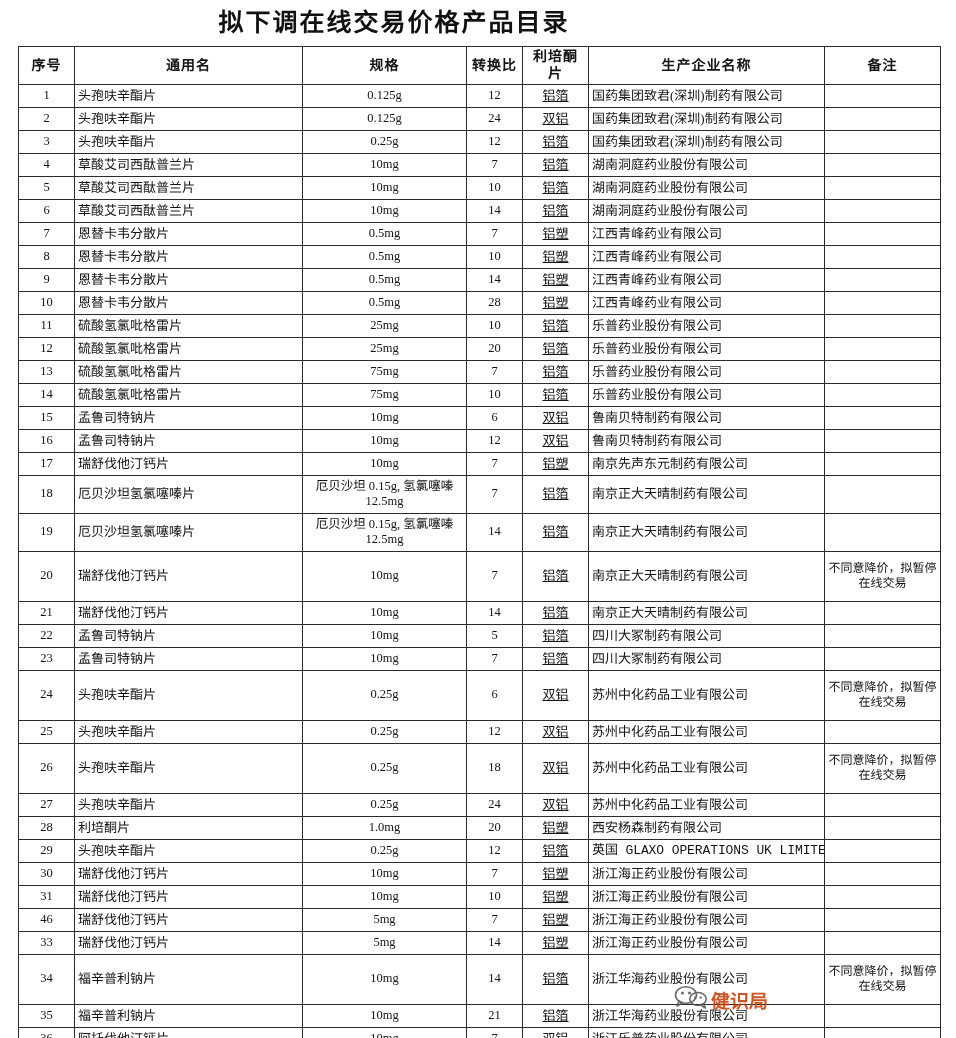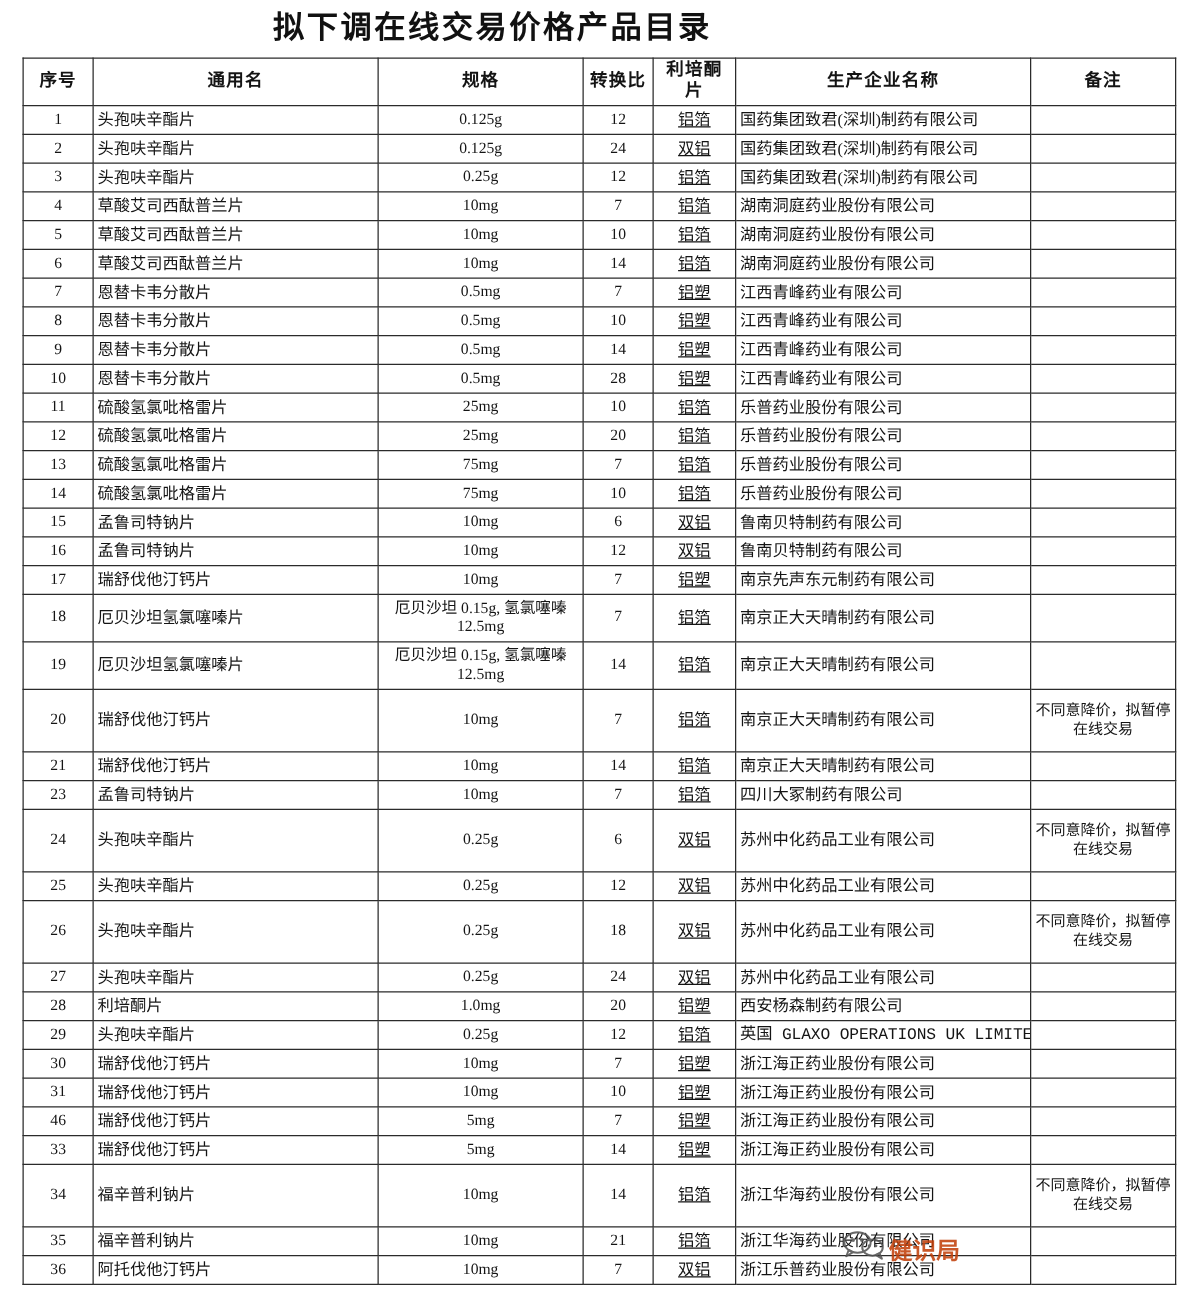--- a/index.html
+++ b/index.html
@@ -339,20 +339,29 @@
           <tr class="r-normal">
             <td class="idx">21</td>
             <td class="name">瑞舒伐他汀钙片</td>
             <td class="spec">10mg</td>
             <td class="ratio">14</td>
             <td class="pack">铝箔</td>
             <td class="maker">南京正大天晴制药有限公司</td>
             <td class="remark"></td>
           </tr>
           <tr class="r-normal">
+            <td class="idx">22</td>
+            <td class="name">孟鲁司特钠片</td>
+            <td class="spec">10mg</td>
+            <td class="ratio">5</td>
+            <td class="pack">铝箔</td>
+            <td class="maker">四川大冢制药有限公司</td>
+            <td class="remark"></td>
+          </tr>
+          <tr class="r-normal">
             <td class="idx">23</td>
             <td class="name">孟鲁司特钠片</td>
             <td class="spec">10mg</td>
             <td class="ratio">7</td>
             <td class="pack">铝箔</td>
             <td class="maker">四川大冢制药有限公司</td>
             <td class="remark"></td>
           </tr>
           <tr class="r-tall">
             <td class="idx">24</td>

